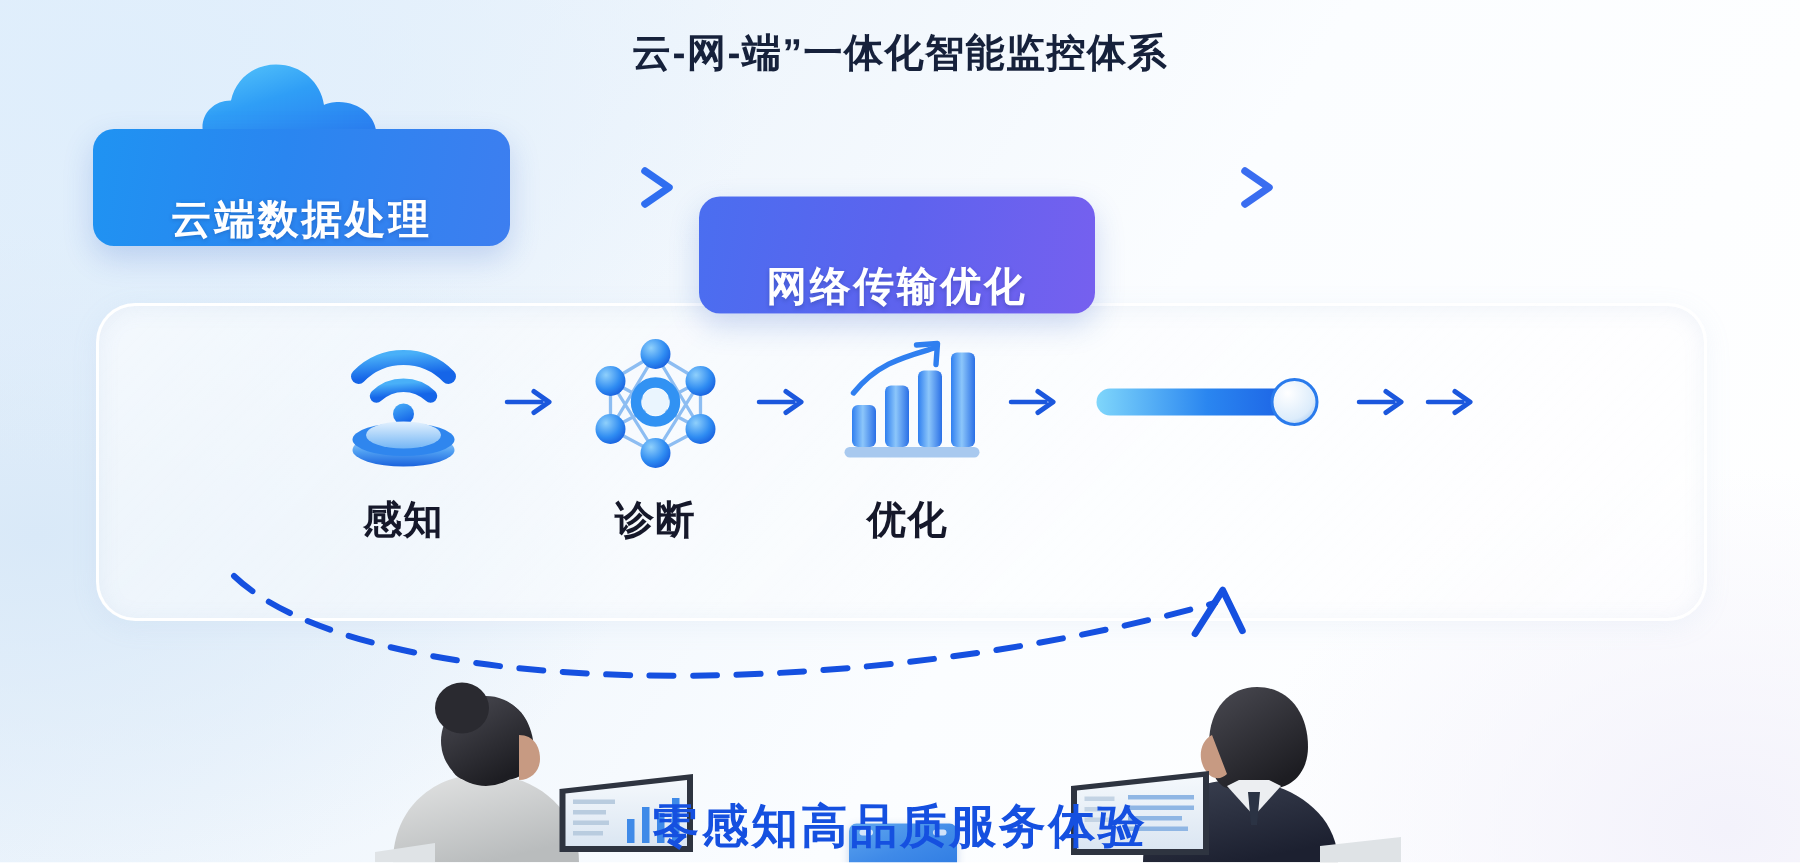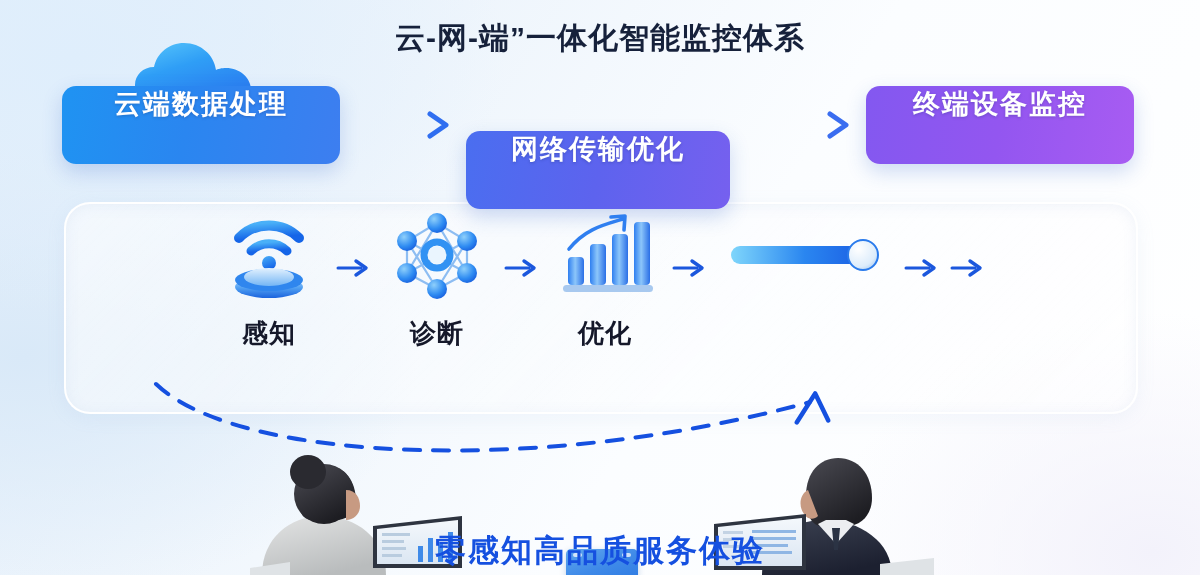--- a/index.html
+++ b/index.html
@@ -26,33 +26,33 @@
       linear-gradient(122deg, #e2eefa 0%, #eef5fc 30%, #fbfdff 58%, #ffffff 100%);
   }
 
   
   .title {
     position: absolute;
     left: 0;
     top: 18px;
     width: 1200px;
     text-align: center;
-    font-size: 30px;
+    font-size: 26px;
     font-weight: 700;
     letter-spacing: 1px;
     color: #16213b;
   }
 
   
   .chip {
     position: absolute;
     height: 78px;
     border-radius: 14px;
     display: flex;
-    align-items: flex-start;
+    align-items: flex-end;
     justify-content: center;
     color: #ffffff;
     font-size: 27px;
     font-weight: 700;
     letter-spacing: 2px;
     text-shadow: 0 1px 3px rgba(20,40,100,0.28);
     box-shadow: 0 8px 20px rgba(46,96,200,0.22);
     z-index: 3;
   }
   .chip-1 {
@@ -113,21 +113,21 @@
     z-index: 4;
     display: flex;
     align-items: flex-start;
     justify-content: center;
   }
   .step {
     width: 122px;
     display: flex;
     flex-direction: column;
     align-items: center;
-    padding-top: 5px;
+    padding-top: 18px;
   }
   .step .art {
     height: 96px;
     display: flex;
     align-items: center;
     justify-content: center;
   }
   .step .lbl {
     margin-top: 14px;
     font-size: 26px;
@@ -213,23 +213,20 @@
       </linearGradient>
     </defs>
     <path d="M24 64 C10 64 2 55 2 45 C2 35 10 27 21 27 C24 13 36 3 51 3 C68 3 81 15 83 30 C84 29 89 28 93 28 C107 28 118 38 118 50 C118 58 113 64 105 64 Z" fill="url(#cloudGrad)"></path>
   </svg>
 
   <div class="chip chip-1">
     <span>云端数据处理</span>
   </div>
   <div class="chip chip-2">
     <span>网络传输优化</span>
-  </div>
-  <div class="chip chip-3">
-    <span>终端设备监控</span>
   </div>
 
   <svg class="big-arrow big-arrow-1" viewBox="0 0 104 34">
     <defs>
       <linearGradient id="bigArrGrad1" x1="0" y1="0" x2="1" y2="0">
         <stop offset="0%" stop-color="#93c0f7"></stop>
         <stop offset="100%" stop-color="#2f6ef0"></stop>
       </linearGradient>
     </defs>
     <line x1="2" y1="17" x2="90" y2="17" stroke="url(#bigArrGrad1)" stroke-width="4.5" stroke-linecap="round"></line>

